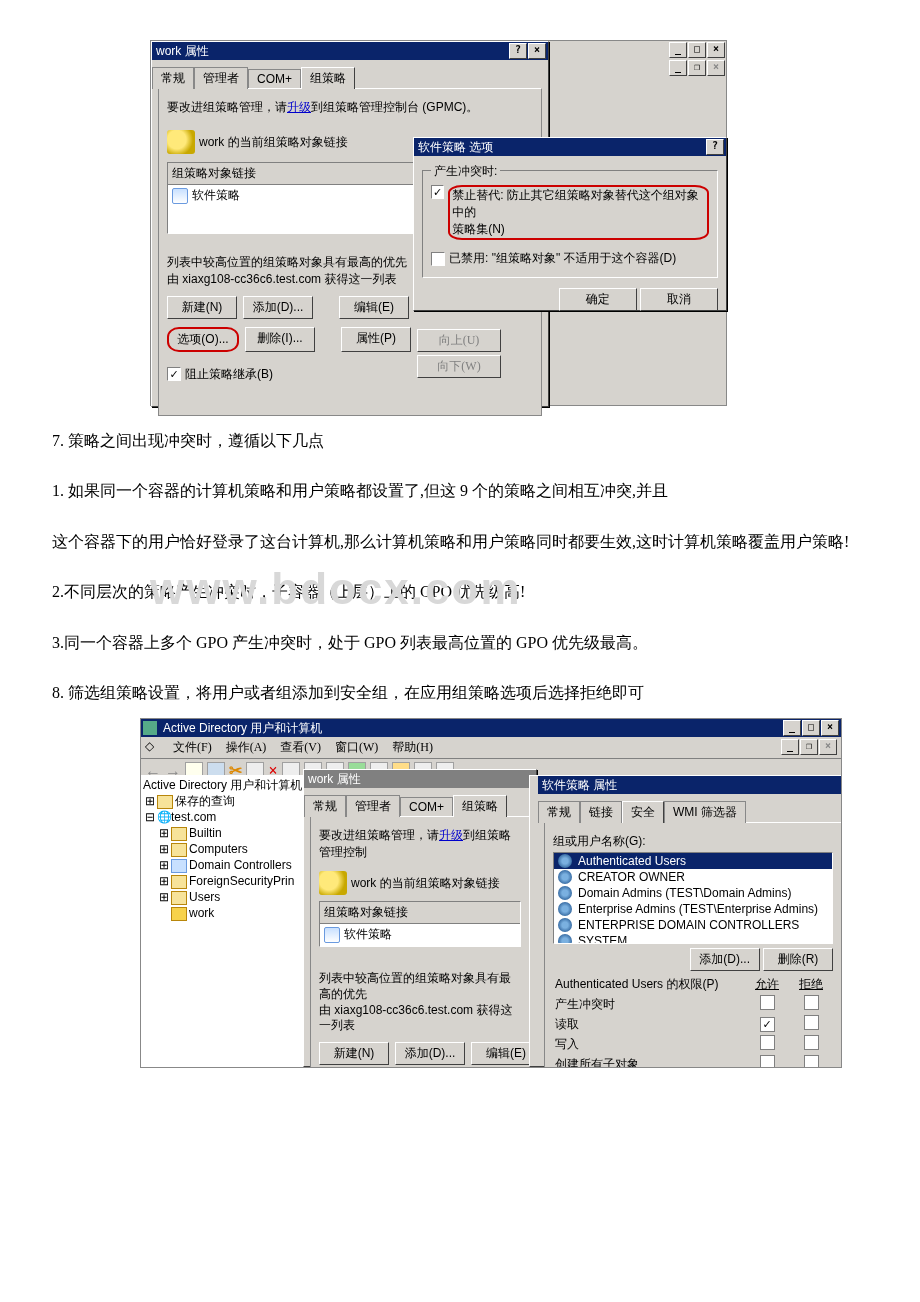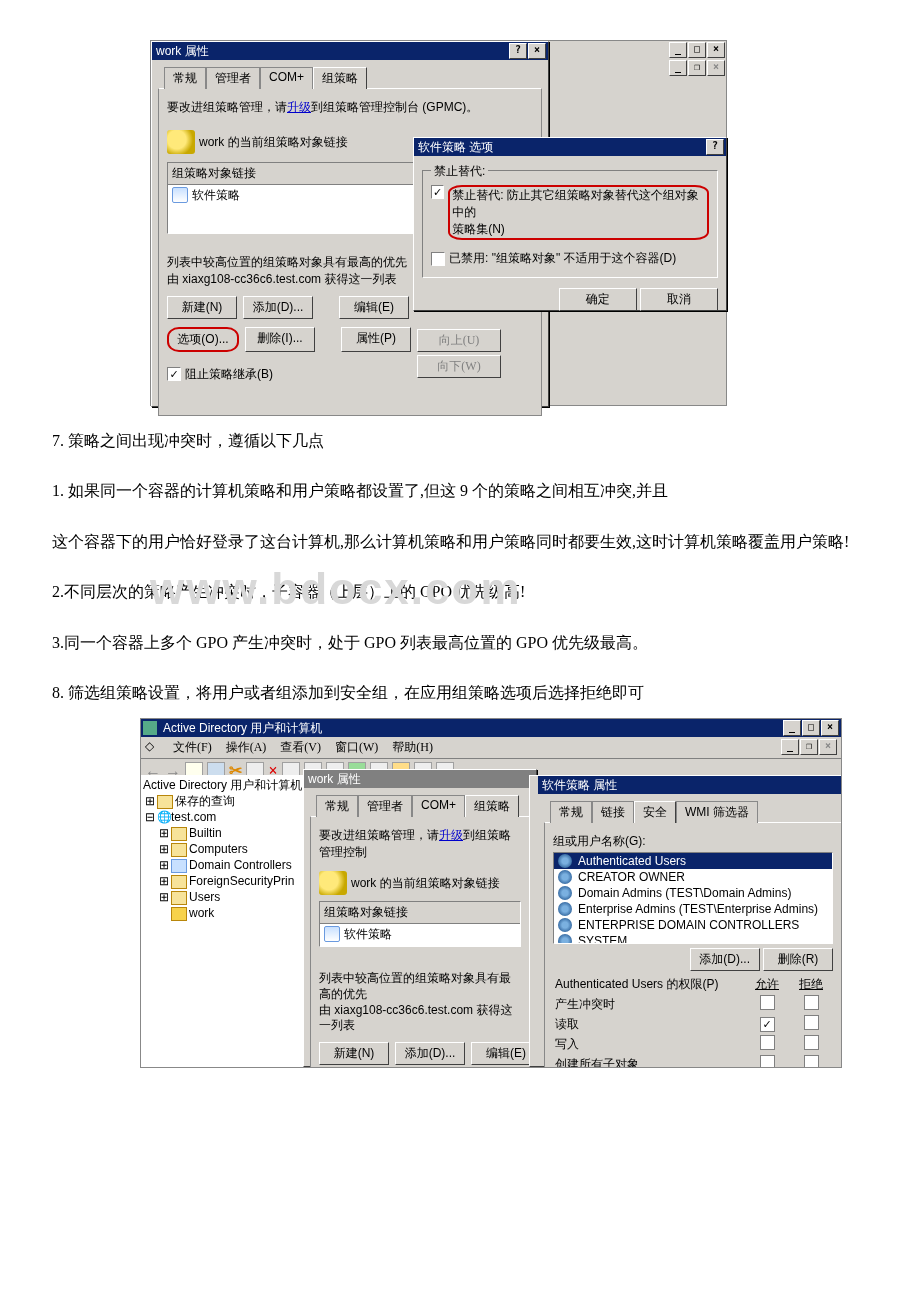--- a/index.html
+++ b/index.html
@@ -49,21 +49,21 @@
     position: absolute;
     background: #d6d3ce;
     border-top: 1px solid #fff;
     border-left: 1px solid #fff;
     border-right: 1px solid #404040;
     border-bottom: 1px solid #404040;
     box-shadow: 1px 1px 0 #000;
     font-family: "Microsoft Sans Serif","SimSun", sans-serif;
     font-size: 12px;
   }
-  .tabs { display: flex; margin: 6px 4px 0 12px; }
+  .tabs { display: flex; margin: 6px 4px 0 0; align-items: center; }
   .tab {
     border: 1px solid #888;
     border-bottom: none;
     background: #d6d3ce;
     padding: 2px 8px;
     font-size: 12px;
     margin-right: 0;
     position: relative;
     top: 1px;
   }
@@ -96,21 +96,21 @@
     border-right-color: #fff;
     border-bottom-color: #fff;
     background: #fff;
     font-size: 12px;
   }
   .listhead {
     background: #d6d3ce;
     border-bottom: 1px solid #808080;
     padding: 2px 4px;
   }
-  .listrow { padding: 2px 4px; display: flex; align-items: flex-start; gap: 4px; }
+  .listrow { padding: 2px 4px; display: flex; align-items: flex-end; gap: 4px; }
   .icon-scroll {
     display: inline-block; width: 14px; height: 14px;
     background: linear-gradient(#c8e0ff,#fff);
     border: 1px solid #6a9adf;
     border-radius: 2px;
   }
   .btn {
     background: #d6d3ce;
     border: 1px solid #fff;
     border-right-color: #404040;
@@ -270,21 +270,21 @@
 
   <div class="dlg" style="left:262px;top:96px;width:312px;height:172px;">
     <div class="titlebar">
       <span class="t-text">软件策略 选项</span>
       <div class="winbtns">
           <span class="winbtn">?</span>
         </div>
     </div>
     <div style="padding:8px;">
       <div class="groupbox">
-        <span class="legend">禁止替代:</span>
+        <span class="legend">产生冲突时:</span>
         <label class="chk" style="align-items:flex-start;">
           <span class="box">✓</span>
           <span style="border:2px solid #c00;border-radius:14px/8px;padding:0 2px;">
             <span>禁止替代: 防止其它组策略对象替代这个组对象中的</span><br>
             <span>策略集(N)</span>
           </span>
         </label>
         <div style="height:10px"></div>
         <label class="chk">
           <span class="box"></span>

